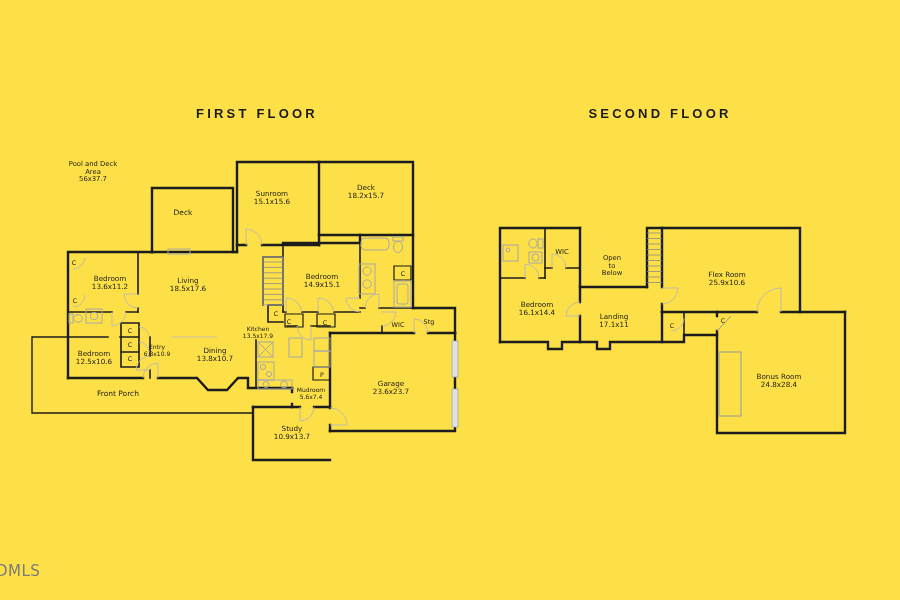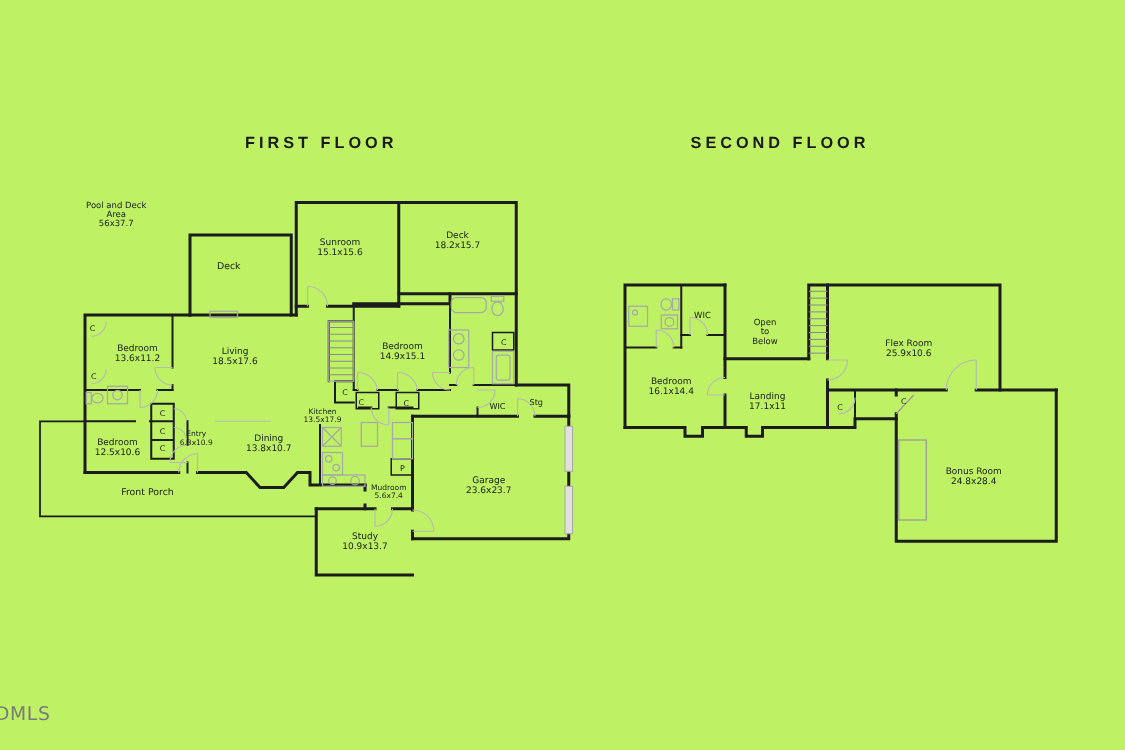--- a/index.html
+++ b/index.html
@@ -1,16 +1,16 @@
 <!DOCTYPE html>
 <html><head>
 <meta charset="utf-8">
 <style>
   html,body{margin:0;padding:0;background:#ffffff;}
-  .stage{position:relative;width:900px;height:600px;background:#bef264;overflow:hidden;
+  .stage{position:relative;width:900px;height:600px;background:#fde047;overflow:hidden;
          font-family:"DejaVu Sans",sans-serif;}
   .floor-title{position:absolute;transform:translateX(-50%);font-family:"Liberation Sans",sans-serif;
         font-size:13px;font-weight:600;letter-spacing:3.2px;color:#1a1a1a;white-space:nowrap;}
   .watermark{position:absolute;font-family:"DejaVu Sans",sans-serif;font-size:15px;
         color:#7a7a7a;letter-spacing:0.5px;}
   svg{position:absolute;left:0;top:0;}
   .room-label{font-family:"DejaVu Sans",sans-serif;fill:#1b1b1b;text-anchor:middle;}
   .marker{font-family:"DejaVu Sans",sans-serif;fill:#1b1b1b;text-anchor:middle;font-size:6.3px;}
   .wall-heavy{stroke:#1c1c1c;stroke-width:2.4;fill:none;stroke-linecap:square;}
   .wall-med{stroke:#1c1c1c;stroke-width:1.6;fill:none;stroke-linecap:square;}
@@ -22,21 +22,21 @@
   .lightfill{fill:#e0e0e0;stroke:#a8a8a8;stroke-width:0.8;}
   .grayline{stroke:#999999;stroke-width:1;fill:none;}
   .breakline{stroke:#bbbbbb;stroke-width:0.8;fill:none;}
 </style>
 </head>
 <body>
 
 <div class="stage">
 
   <div class="floor-title" style="left:257px;top:106px;">FIRST FLOOR</div>
-  <div class="floor-title" style="left:624px;top:106px;">SECOND FLOOR</div>
+  <div class="floor-title" style="left:660px;top:106px;">SECOND FLOOR</div>
   <div class="watermark" style="left:-4px;top:562px;">DMLS</div>
 
   <svg id="plan-svg" width="900" height="600" viewBox="0 0 900 600">
 
     <g>
 
       <g>
         <path class="wall-heavy" d="M68,378 L68,252 L152,252"></path>
         <path class="wall-heavy" d="M152,252 L237,252"></path>
         <path class="wall-heavy" d="M152,252 L152,188 L233,188 L233,252"></path>

